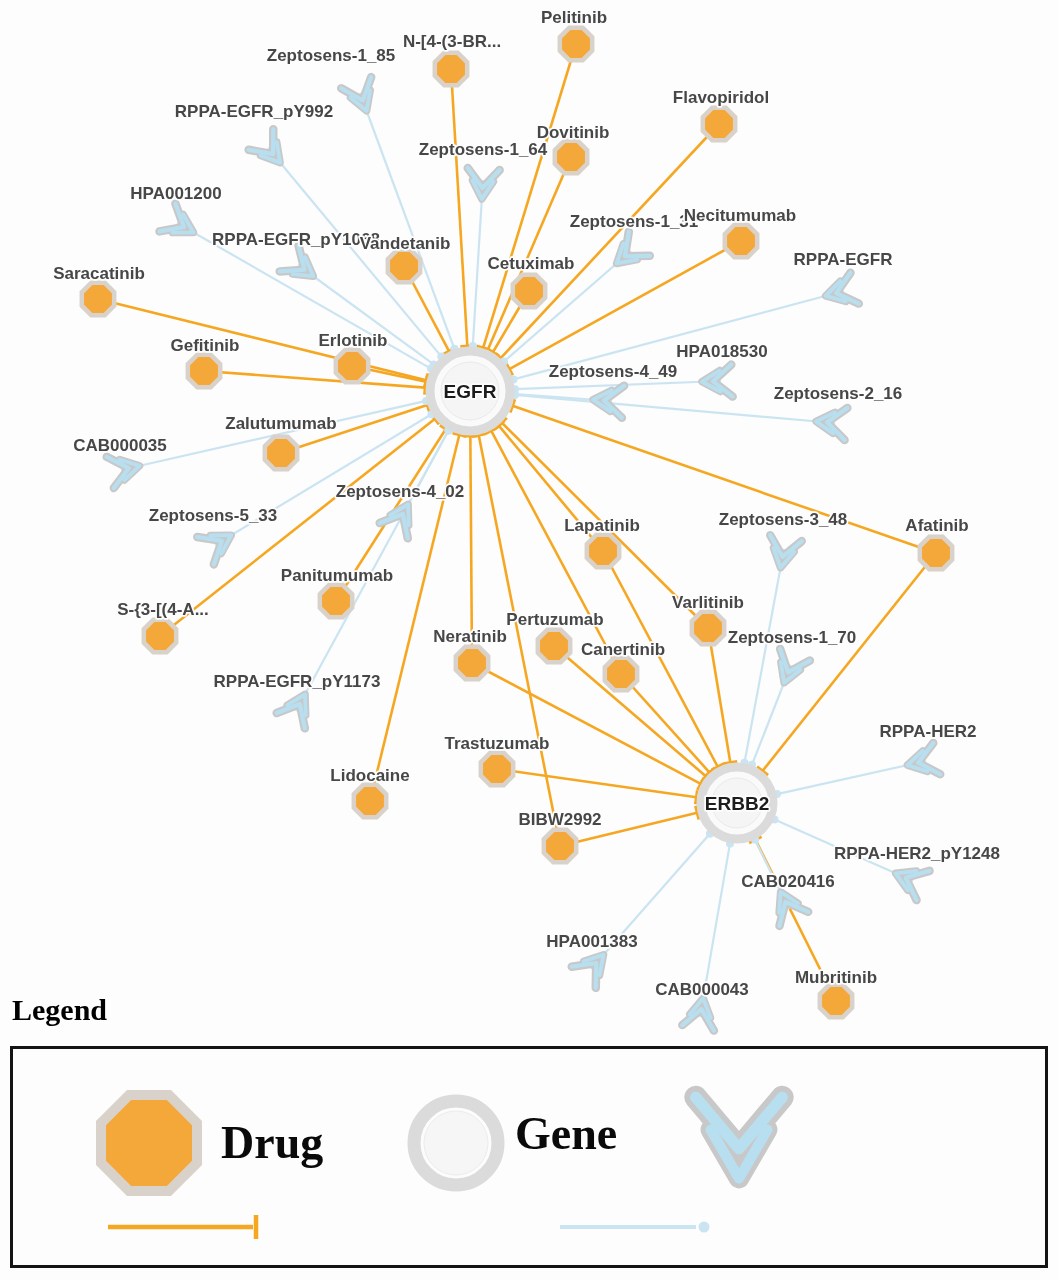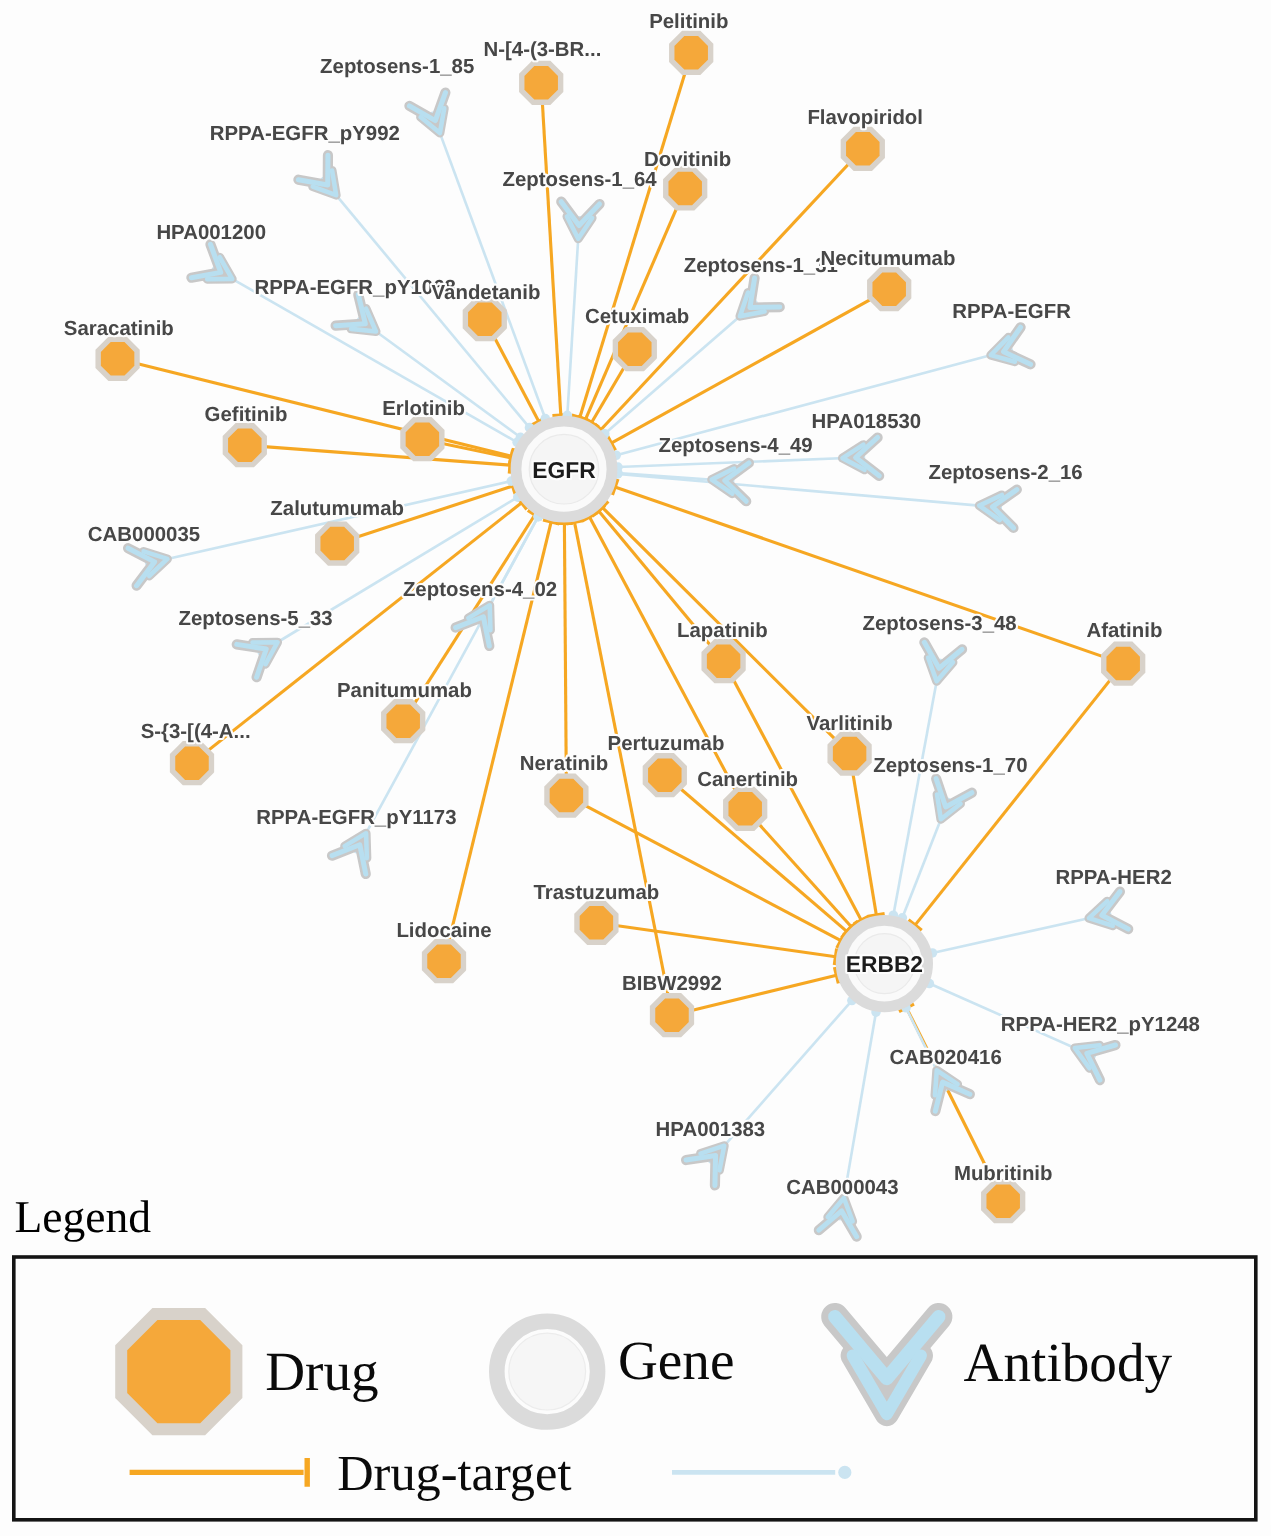--- a/index.html
+++ b/index.html
@@ -1,25 +1,25 @@
 <!DOCTYPE html>
 <html><head>
 <meta charset="utf-8">
 <style>
   html,body{margin:0;padding:0;background:#ffffff;}
   #stage{position:relative;width:1059px;height:1280px;background:#fdfdfd;overflow:hidden;
          font-family:"Liberation Sans",sans-serif;}
   #network-svg{position:absolute;left:0;top:0;}
   #network-svg text{font-family:"Liberation Sans",sans-serif;}
   .legend-title{position:absolute;left:12px;top:993px;font-family:"Liberation Serif",serif;
-                font-weight:normal;font-size:38px;color:#000;}
+                font-weight:bold;font-size:30px;color:#000;}
   .legend-box{position:absolute;left:10px;top:1046px;width:1032px;height:216px;
               border:3px solid #141414;background:#fdfdfd;}
   .lg{position:absolute;}
-  .legend-node-label{position:absolute;font-family:"Liberation Serif",serif;font-size:46px;color:#0a0a0a;}
+  .legend-node-label{position:absolute;font-family:"Liberation Serif",serif;font-size:46px;color:#0a0a0a;font-weight:bold;}
   .legend-edge-label{position:absolute;font-family:"Liberation Serif",serif;font-size:42px;color:#0a0a0a;}
 </style>
 </head>
 <body>
 
 <div id="stage">
 
   <svg id="network-svg" width="1059" height="1280" viewBox="0 0 1059 1280">
       <g>
         <line x1="576" y1="44" x2="483.14668310605765" y2="347.96321662450947" stroke="#F6A722" stroke-width="2.6"></line>
@@ -344,27 +344,25 @@
     <div class="legend-node-label" style="left:502px;top:58px;">Gene</div>
 
     <svg class="lg" style="left:658px;top:26px;" width="136" height="126">
       <g transform="translate(68,52) scale(2.7)">
         <path d="M -16 -11 L 0 8 L 16 -11" fill="none" stroke="#C8C8C8" stroke-width="8.5" stroke-linecap="round" stroke-linejoin="round"></path>
         <path d="M -10.5 1 L 0 19 L 10.5 1" fill="none" stroke="#C8C8C8" stroke-width="7.5" stroke-linecap="round" stroke-linejoin="round"></path>
         <path d="M -16 -11 L 0 8 L 16 -11" fill="none" stroke="#B8DFF0" stroke-width="4.2" stroke-linecap="round" stroke-linejoin="round"></path>
         <path d="M -10.5 1 L 0 19 L 10.5 1" fill="none" stroke="#B8DFF0" stroke-width="3.8" stroke-linecap="round" stroke-linejoin="round"></path>
       </g>
     </svg>
-    <div class="legend-node-label" style="left:790px;top:60px;">Antibody</div>
 
     <svg class="lg" style="left:90px;top:162px;" width="175" height="32">
       <line x1="5" y1="16" x2="150" y2="16" stroke="#F6A722" stroke-width="4.5"></line>
       <line x1="153" y1="4" x2="153" y2="28" stroke="#F6A722" stroke-width="4.5"></line>
     </svg>
-    <div class="legend-edge-label" style="left:268px;top:156px;">Drug-target</div>
 
     <svg class="lg" style="left:543px;top:164px;" width="165" height="28">
       <line x1="4" y1="14" x2="140" y2="14" stroke="#CBE4F1" stroke-width="4"></line>
       <circle cx="148" cy="14" r="5.5" fill="#CBE4F1"></circle>
     </svg>
 
   </div>
 </div>
 
 </body></html>

